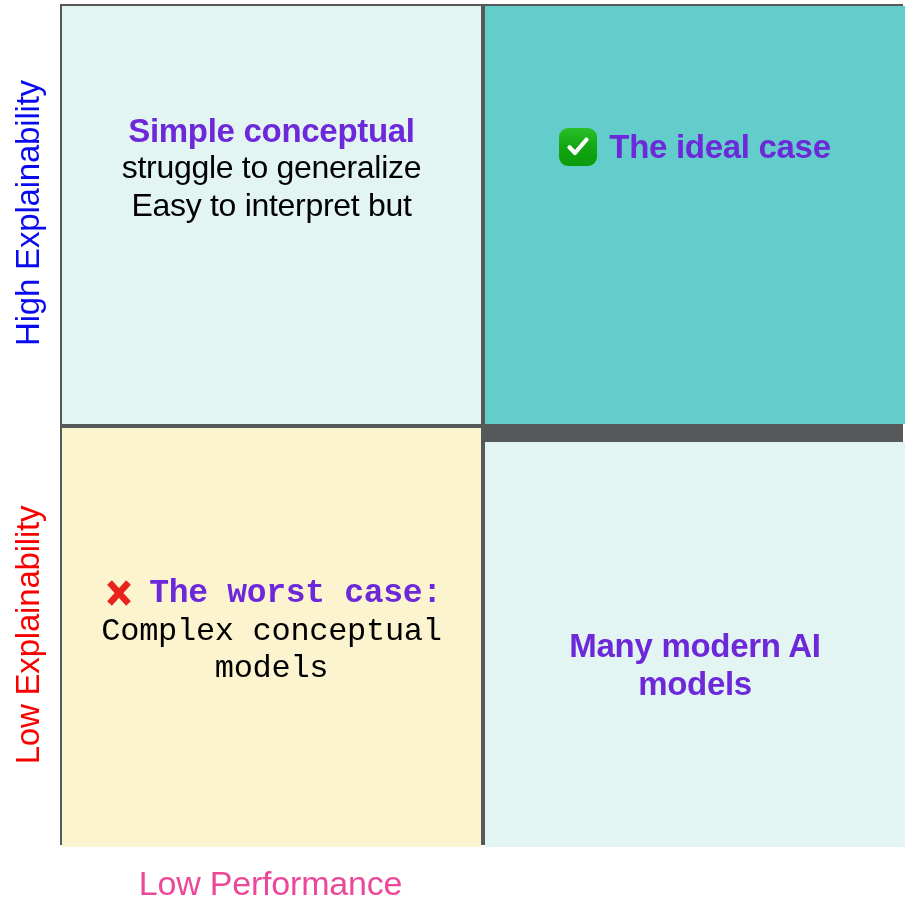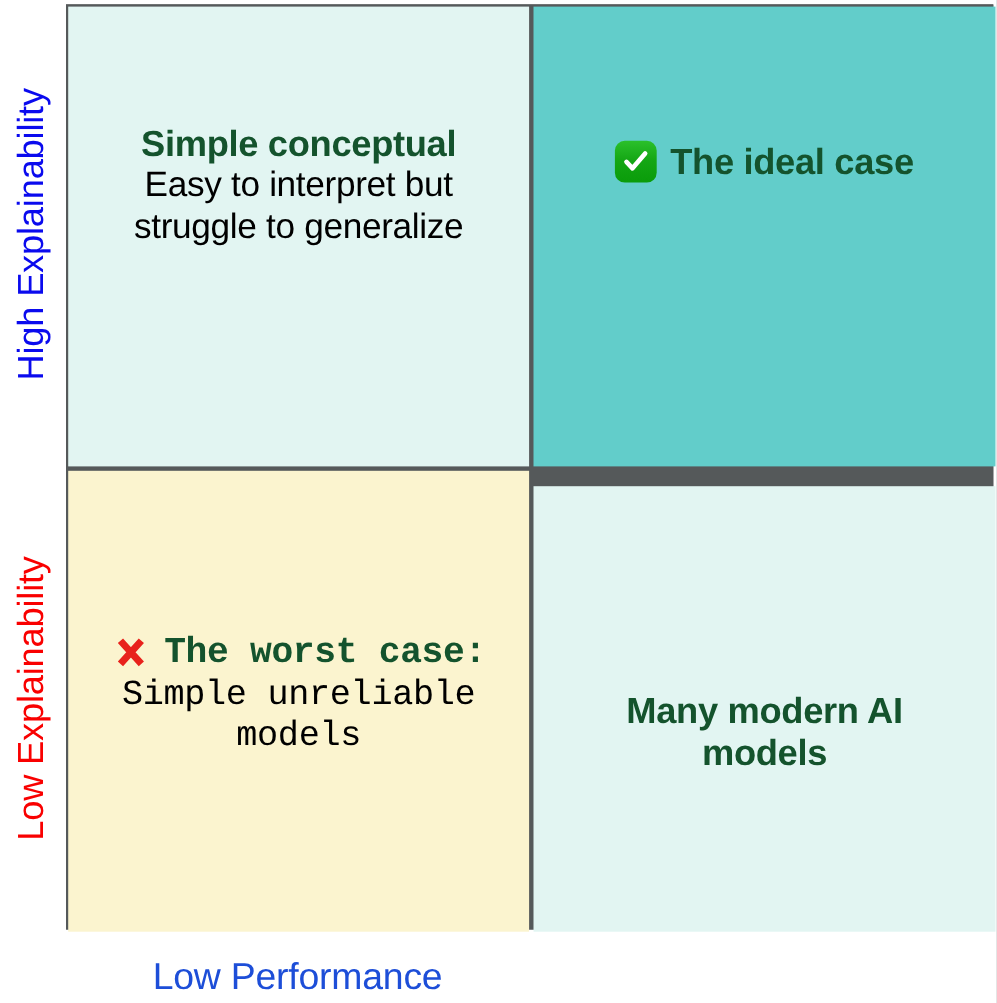--- a/index.html
+++ b/index.html
@@ -73,21 +73,21 @@
     padding: 0 8px;
   }
   #quadrant-top-left    { background: #e2f5f2; }
   #quadrant-top-right   { background: #62cdca; }
   #quadrant-bottom-left { background: #fbf4cf; }
   #quadrant-bottom-right{ background: #e2f5f2; margin-top: 14px; }
 
   .q-title {
     font-size: 33px;
     font-weight: 700;
-    color: #14532d;
+    color: #6d28d9;
     line-height: 1.14;
     margin: 0;
     letter-spacing: -0.3px;
   }
   .q-body {
     font-size: 32px;
     font-weight: 400;
     color: #000000;
     line-height: 1.17;
     margin: 0;
@@ -142,22 +142,21 @@
     align-items: center;
     justify-content: center;
     font-size: 34px;
     font-weight: 400;
     letter-spacing: -0.2px;
     white-space: nowrap;
   }
   #x-label-low {
     left: 60px;
     width: 421px;
-    color: #1d4ed8;
-    align-items: flex-end;
+    color: #ec4899;
   }
   #x-label-high {
     left: 483px;
     width: 420px;
     color: #0a0aee;
   }
 </style>
 </head>
 <body>
 
@@ -169,22 +168,22 @@
 
   <div class="y-axis-label" id="y-label-low">
     <span>Low Explainability</span>
   </div>
 
   <div id="quadrant-grid">
 
     <div class="quadrant" id="quadrant-top-left">
       <div class="q-stack">
         <div class="q-title">Simple conceptual</div>
+        <div class="q-body">struggle to generalize</div>
         <div class="q-body">Easy to interpret but</div>
-        <div class="q-body">struggle to generalize</div>
       </div>
     </div>
 
     <div class="quadrant" id="quadrant-top-right">
       <div class="q-stack">
         <div class="headline-row">
           <span class="check-icon">
             <svg width="30" height="30" viewBox="0 0 30 30" aria-hidden="true">
               <path d="M6.5 15.2 L12 21 L23.5 7.5" fill="none" stroke="#ffffff" stroke-width="4.2" stroke-linecap="round" stroke-linejoin="round"></path>
             </svg>
@@ -197,21 +196,21 @@
     <div class="quadrant" id="quadrant-bottom-left">
       <div class="q-stack">
         <div class="headline-row">
           <span class="cross-icon">
             <svg width="32" height="32" viewBox="0 0 32 32" aria-hidden="true">
               <path d="M6.5 5.5 L25.5 26.5 M25.5 5.5 L6.5 26.5" fill="none" stroke="#e8221c" stroke-width="6.4" stroke-linecap="butt"></path>
             </svg>
           </span>
           <span class="q-title">The worst case:</span>
         </div>
-        <div class="q-body">Simple unreliable</div>
+        <div class="q-body">Complex conceptual</div>
         <div class="q-body">models</div>
       </div>
     </div>
 
     <div class="quadrant" id="quadrant-bottom-right">
       <div class="q-stack">
         <div class="q-title">Many modern AI</div>
         <div class="q-title">models</div>
       </div>
     </div>

